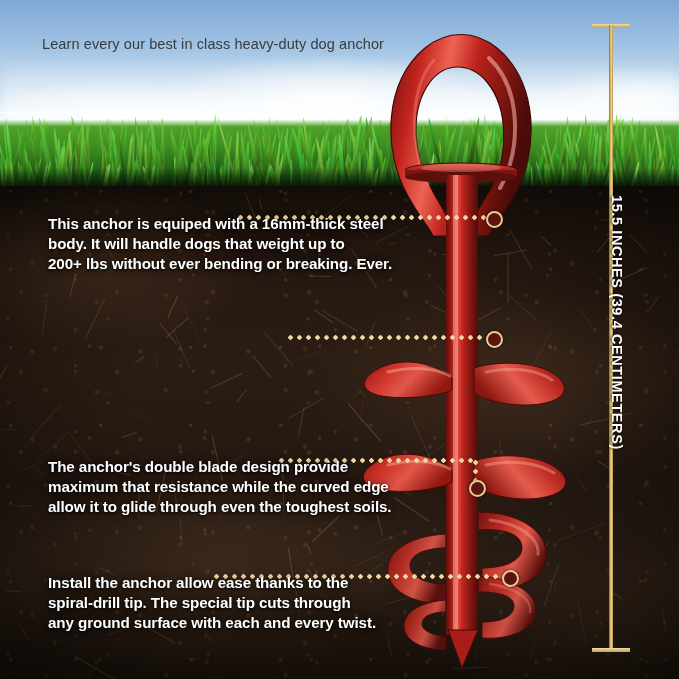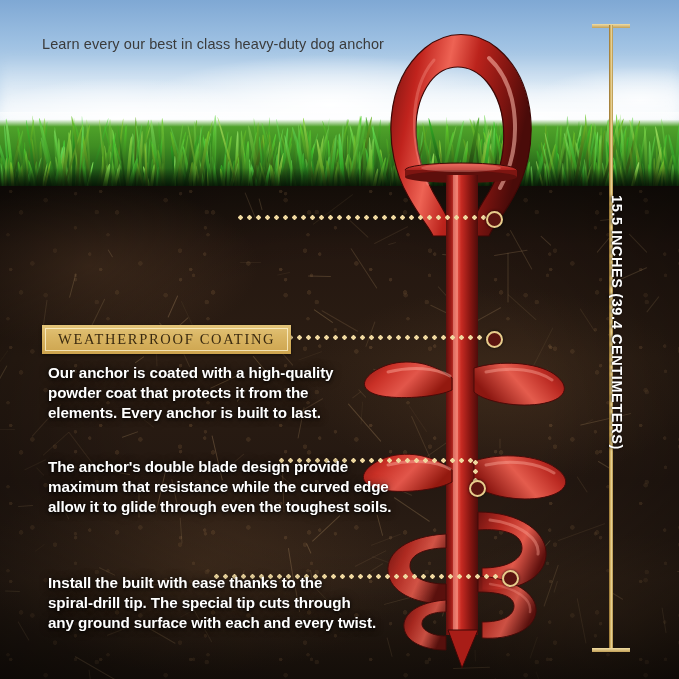--- a/index.html
+++ b/index.html
@@ -1021,38 +1021,31 @@
   <div class="ring" style="left:486px;top:331px;"></div>
 
   <div class="dots" style="left:277px;top:458px;width:199px;"></div>
   <div class="dotsv" style="left:473px;top:458px;height:28px;"></div>
   <div class="ring" style="left:469px;top:480px;"></div>
 
   <div class="dots" style="left:212px;top:574px;width:292px;"></div>
   <div class="ring" style="left:502px;top:570px;"></div>
 
   <div class="feature" style="left:42px;top:205px;">
+    <div class="fbody">This anchor is equiped with a 16mm-thick steel
+body. It will handle dogs that weight up to
+200+ lbs without ever bending or breaking. Ever.</div>
   </div>
 
-  <div class="feature" style="left:42px;top:325px;">
-    <div class="fl-wrap">
-      <div class="flabel">
-        <span>WEATHERPROOF COATING</span>
-      </div>
-    </div>
-    <div class="fbody">Our anchor is coated with a high-quality
-powder coat that protects it from the
-elements. Every anchor is built to last.</div>
-  </div>
 
   <div class="feature" style="left:42px;top:448px;">
     <div class="fbody">The anchor's double blade design provide
 maximum that resistance while the curved edge
 allow it to glide through even the toughest soils.</div>
   </div>
 
   <div class="feature" style="left:42px;top:564px;">
-    <div class="fbody">Install the built with ease thanks to the
+    <div class="fbody">Install the anchor allow ease thanks to the
 spiral-drill tip. The special tip cuts through
 any ground surface with each and every twist.</div>
   </div>
 
 </div>
 
 </body></html>

